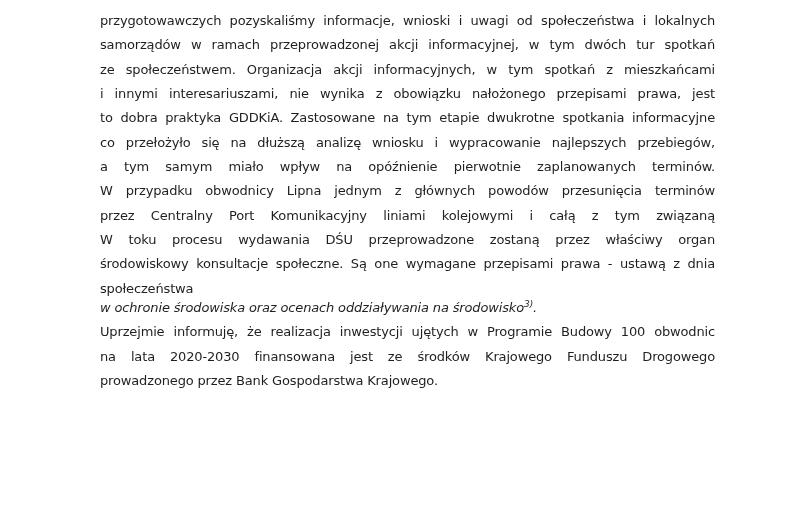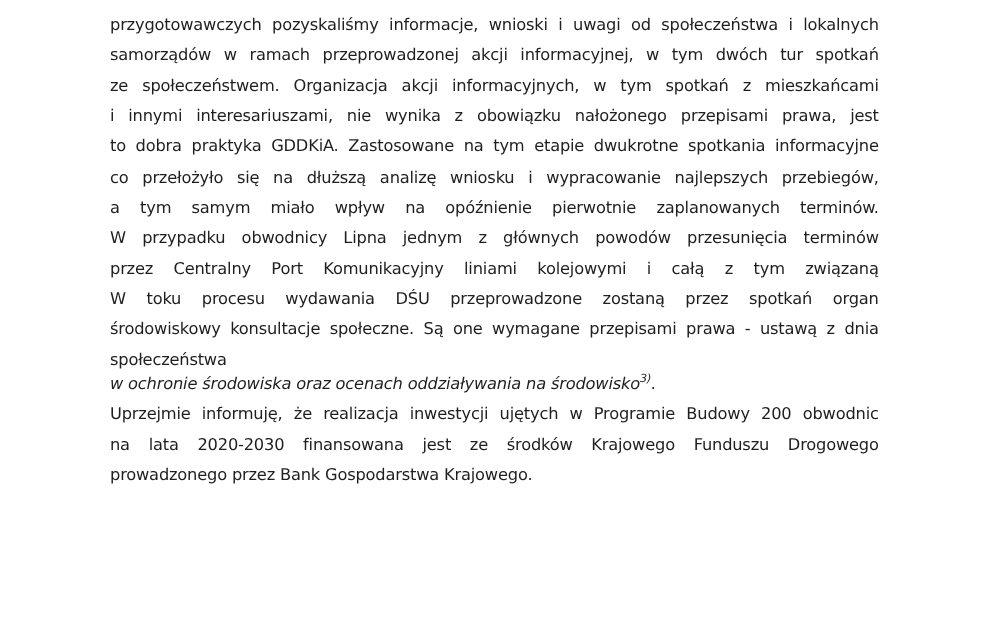--- a/index.html
+++ b/index.html
@@ -8,21 +8,21 @@
     background: #ffffff;
   }
   body {
     width: 793px;
     height: 505px;
     overflow: hidden;
     font-family: "DejaVu Sans", sans-serif;
   }
   .doc-page {
     position: absolute;
-    left: 88px;
+    left: 100px;
     top: 0;
     width: 615px;
     padding-top: 9px;
     color: #1f1f1f;
     font-size: 13px;
     letter-spacing: -0.15px;
   }
   .line {
     line-height: 24.35px;
     min-height: 24.35px;
@@ -53,22 +53,22 @@
 <div class="doc-page">
   <div class="line j">przygotowawczych pozyskaliśmy informacje, wnioski i uwagi od społeczeństwa i lokalnych</div>
   <div class="line j">samorządów w ramach przeprowadzonej akcji informacyjnej, w tym dwóch tur spotkań</div>
   <div class="line j">ze społeczeństwem. Organizacja akcji informacyjnych, w tym spotkań z mieszkańcami</div>
   <div class="line j">i innymi interesariuszami, nie wynika z obowiązku nałożonego przepisami prawa, jest</div>
   <div class="line j">to dobra praktyka GDDKiA. Zastosowane na tym etapie dwukrotne spotkania informacyjne</div>
   <div class="line j">co przełożyło się na dłuższą analizę wniosku i wypracowanie najlepszych przebiegów,</div>
   <div class="line j">a tym samym miało wpływ na opóźnienie pierwotnie zaplanowanych terminów.</div>
   <div class="line j">W przypadku obwodnicy Lipna jednym z głównych powodów przesunięcia terminów</div>
   <div class="line j">przez Centralny Port Komunikacyjny liniami kolejowymi i całą z tym związaną</div>
-  <div class="line j">W toku procesu wydawania DŚU przeprowadzone zostaną przez spotkań organ</div>
+  <div class="line j">W toku procesu wydawania DŚU przeprowadzone zostaną przez właściwy organ</div>
   <div class="line j">środowiskowy konsultacje społeczne. Są one wymagane przepisami prawa - ustawą z dnia</div>
   <div class="line l">społeczeństwa</div>
   <div class="line l tight">
     <span>w ochronie środowiska oraz ocenach oddziaływania na środowisko</span><sup class="footnote-ref">3)</sup><span>.</span>
   </div>
-  <div class="line j">Uprzejmie informuję, że realizacja inwestycji ujętych w Programie Budowy 200 obwodnic</div>
+  <div class="line j">Uprzejmie informuję, że realizacja inwestycji ujętych w Programie Budowy 100 obwodnic</div>
   <div class="line j">na lata 2020-2030 finansowana jest ze środków Krajowego Funduszu Drogowego</div>
   <div class="line l">prowadzonego przez Bank Gospodarstwa Krajowego.</div>
 </div>
 
 </body></html>

